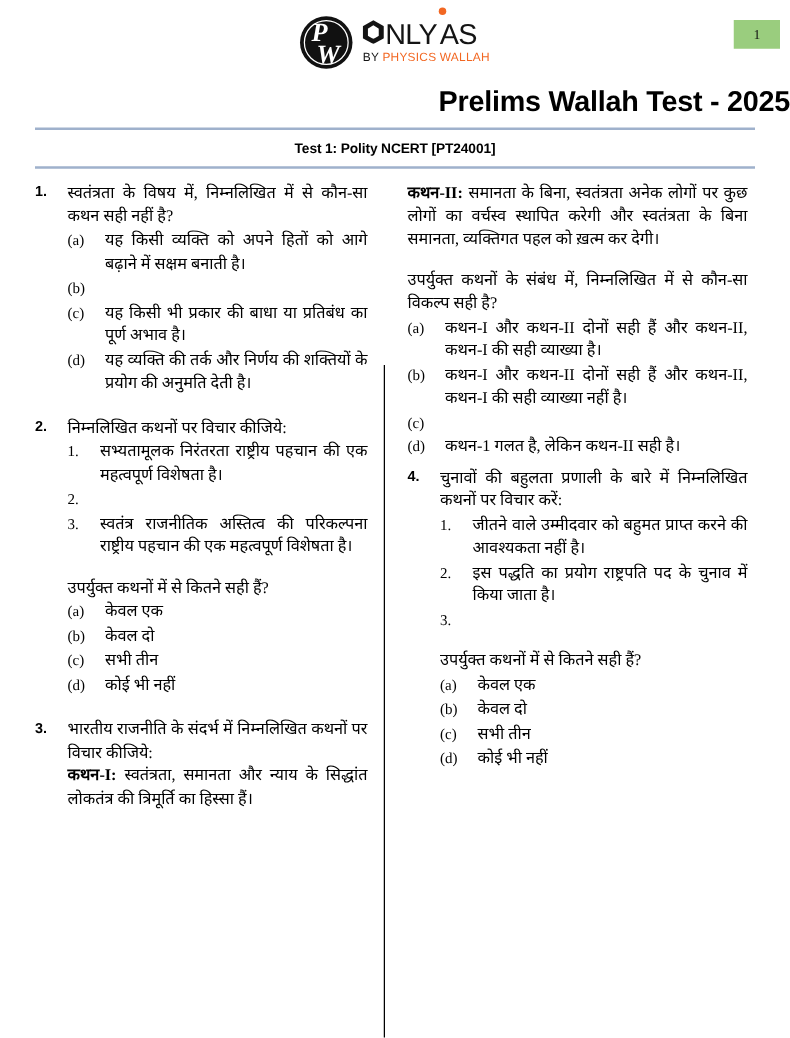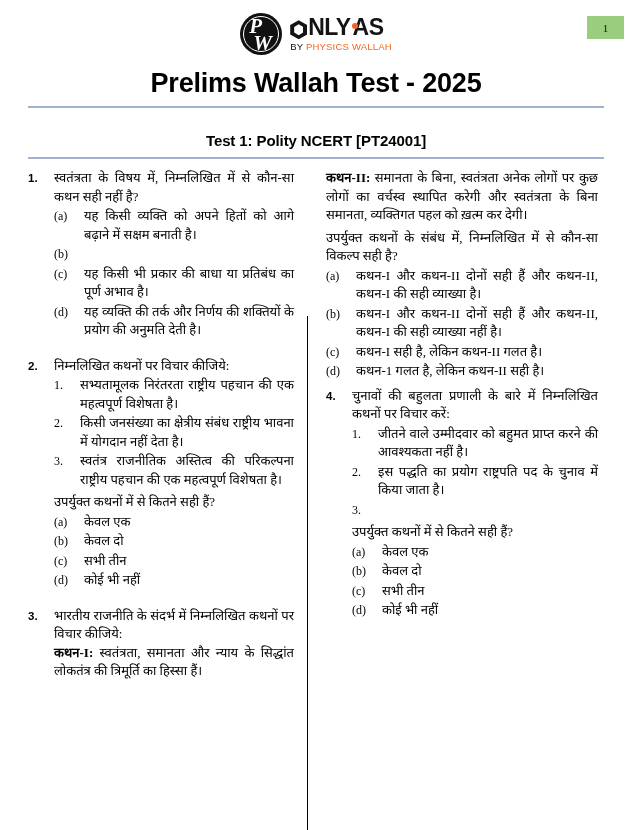--- a/index.html
+++ b/index.html
@@ -73,26 +73,26 @@
     border-radius: 50%;
     box-sizing: border-box;
   }
   .wordmark {
     text-align: left;
     line-height: 1;
     flex: 0 0 auto;
   }
   .wordmark .line1 {
     font-family: "Liberation Sans", sans-serif;
-    font-weight: 700;
+    font-weight: 400;
     font-size: 23px;
     letter-spacing: -0.5px;
     color: #141414;
     display: flex;
-    align-items: flex-end;
+    align-items: flex-start;
   }
   .hexo {
     display: inline-block;
     width: 17px;
     height: 19px;
     background: #141414;
     clip-path: polygon(50% 0%, 100% 25%, 100% 75%, 50% 100%, 0% 75%, 0% 25%);
     position: relative;
     margin-right: 1px;
   }
@@ -134,36 +134,36 @@
     font-family: "Liberation Serif", serif;
     font-size: 11px;
     display: flex;
     align-items: center;
     justify-content: center;
   }
 
   .main-title {
     font-family: "Liberation Sans", sans-serif;
     font-weight: 700;
-    font-size: 27px;
-    text-align: center;
+    font-size: 23px;
+    text-align: right;
     margin-top: 10px;
     letter-spacing: -0.2px;
   }
   .rule {
     height: 2px;
     background: #9fb1cc;
     margin: 7px 28px 0 28px;
   }
   .sub-title {
     font-family: "Liberation Sans", sans-serif;
     font-weight: 700;
-    font-size: 15px;
+    font-size: 11px;
     text-align: center;
-    margin-top: 24px;
+    margin-top: 9px;
     letter-spacing: -0.1px;
   }
   .rule2 {
     height: 2px;
     background: #9fb1cc;
     margin: 8px 28px 0 28px;
   }
 
   
   .columns {
@@ -222,21 +222,21 @@
     font-family: "Liberation Serif", serif;
     font-size: 12px;
     line-height: 18.5px;
   }
   .opt-lbl.num {
     width: 26px;
     flex: 0 0 26px;
   }
   .opt-text { flex: 1 1 auto; }
 
-  .lead-text { margin-top: 4px; }
+  .lead-text { margin-top: 14px; }
   .bold { font-weight: 700; margin-top: 48px; }
   .spacer-sm { height: 6px; }
 </style>
 </head>
 <body>
 
 <div class="page">
 
   <div class="header">
 
@@ -302,21 +302,20 @@
         <div class="q-num">2.</div>
         <div class="q-body">
           <div class="q-text">निम्नलिखित कथनों पर विचार कीजिये:</div>
           <div class="opts">
             <div class="opt">
               <div class="opt-lbl num">1.</div>
               <div class="opt-text justify">सभ्यतामूलक निरंतरता राष्ट्रीय पहचान की एक महत्वपूर्ण विशेषता है।</div>
             </div>
             <div class="opt">
               <div class="opt-lbl num">2.</div>
-              <div class="opt-text justify">किसी जनसंख्या का क्षेत्रीय संबंध राष्ट्रीय भावना में योगदान नहीं देता है।</div>
             </div>
             <div class="opt">
               <div class="opt-lbl num">3.</div>
               <div class="opt-text justify">स्वतंत्र राजनीतिक अस्तित्व की परिकल्पना राष्ट्रीय पहचान की एक महत्वपूर्ण विशेषता है।</div>
             </div>
           </div>
           <div class="lead-text">उपर्युक्त कथनों में से कितने सही हैं?</div>
           <div class="opts">
             <div class="opt">
               <div class="opt-lbl">(a)</div>
@@ -359,21 +358,20 @@
           <div class="opt">
             <div class="opt-lbl">(a)</div>
             <div class="opt-text justify">कथन-I और कथन-II दोनों सही हैं और कथन-II, कथन-I की सही व्याख्या है।</div>
           </div>
           <div class="opt">
             <div class="opt-lbl">(b)</div>
             <div class="opt-text justify">कथन-I और कथन-II दोनों सही हैं और कथन-II, कथन-I की सही व्याख्या नहीं है।</div>
           </div>
           <div class="opt">
             <div class="opt-lbl">(c)</div>
-            <div class="opt-text justify">कथन-I सही है, लेकिन कथन-II गलत है।</div>
           </div>
           <div class="opt">
             <div class="opt-lbl">(d)</div>
             <div class="opt-text justify">कथन-1 गलत है, लेकिन कथन-II सही है।</div>
           </div>
         </div>
       </div>
 
       <div class="spacer-sm"></div>
 

